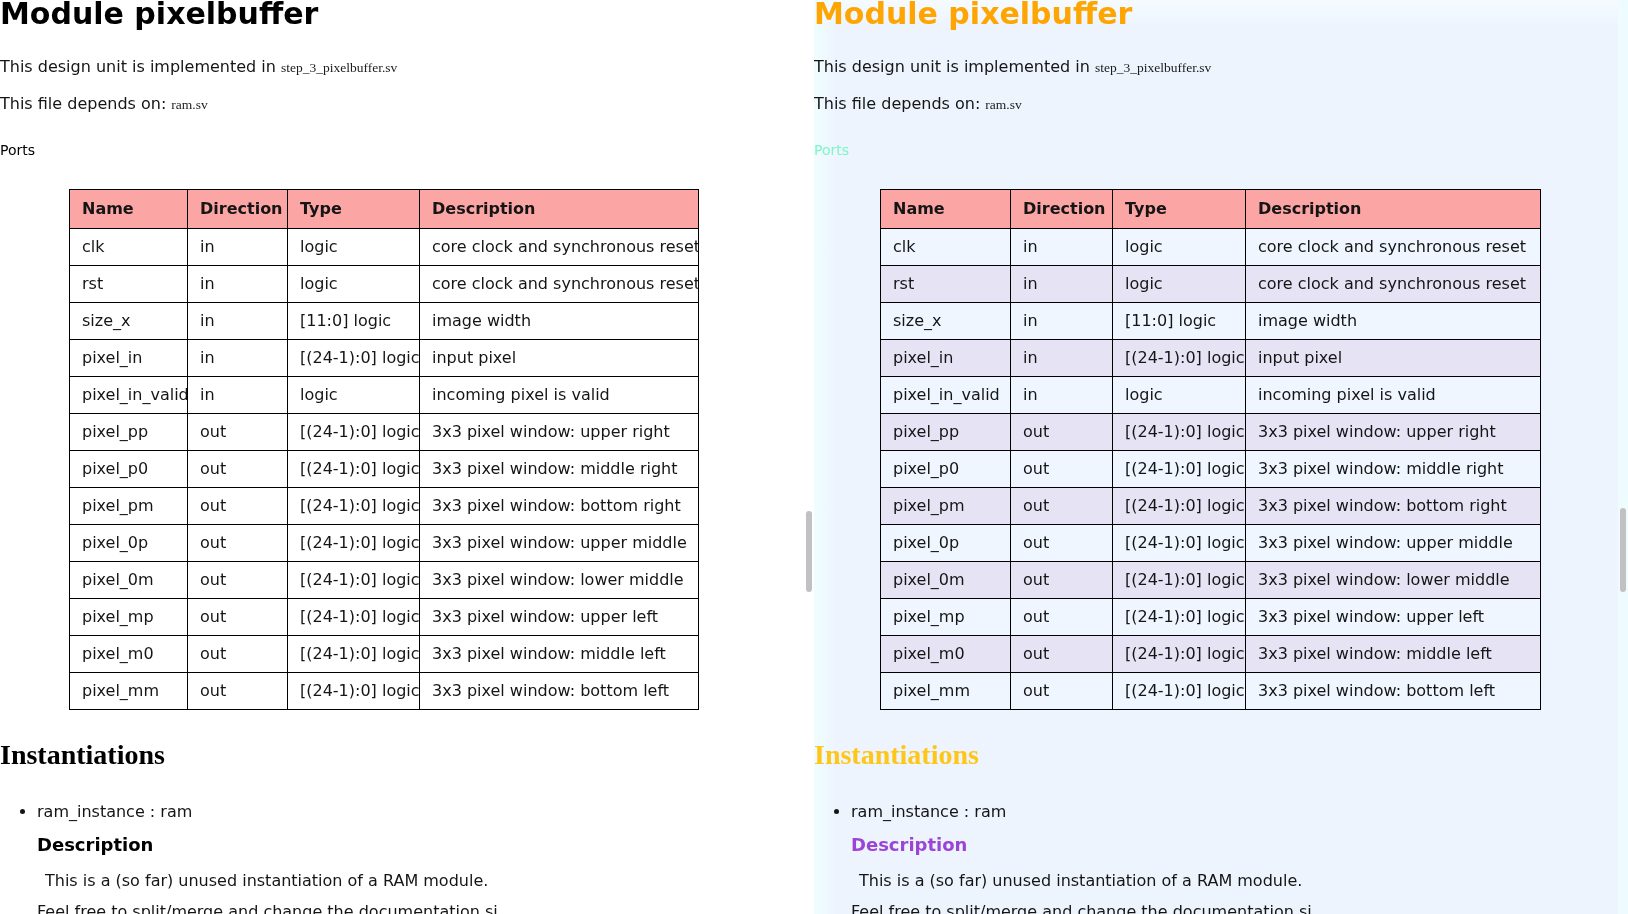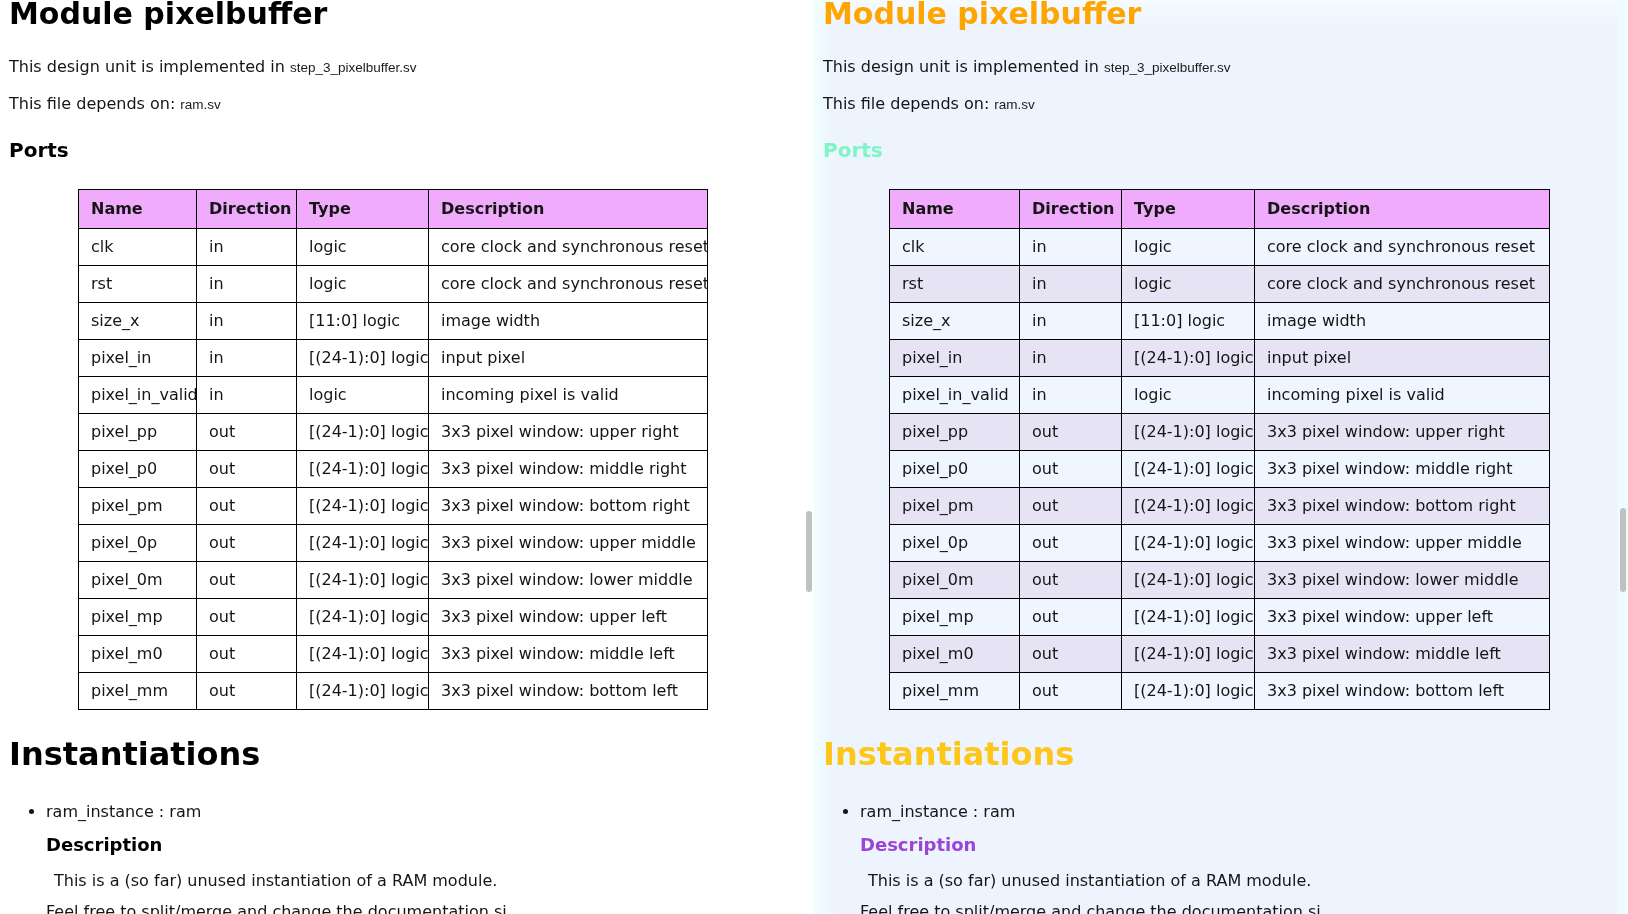--- a/index.html
+++ b/index.html
@@ -11,51 +11,51 @@
     display:flex;
   }
   .panel { position:relative; width:814px; height:914px; overflow:hidden; flex:0 0 auto; }
   .panel.left { background:#ffffff; }
   .panel.right {
     background-image:
       linear-gradient(90deg, rgba(240,254,255,0.95) 0px, rgba(240,254,255,0) 22px),
       linear-gradient(180deg, rgba(246,252,255,0.9) 0px, rgba(246,252,255,0) 26px),
       linear-gradient(#edf4fe,#edf4fe);
   }
-  .content { padding:0 8px 0 9px; height:914px; overflow:hidden; }
+  .content { padding:0 8px 0 0; height:914px; overflow:hidden; }
 
   h1.doc-title { font-size:30px; line-height:35px; font-weight:bold; margin:-4px 0 0 0; color:#000; }
   .right h1.doc-title { color:#ffa502; }
 
   p.p-impl { margin:25px 0 0 0; line-height:21px; }
   p.p-dep  { margin:13px 0 0 0; line-height:25px; }
   code.filename {
-    font-family:Liberation Sans, sans-serif;
+    font-family:Liberation Serif, serif;
     font-size:13.5px; color:#1b1b1b;margin-top:48px;
   }
 
-  h2.ports-heading { font-size:20px; line-height:26px; font-weight:bold; margin:20px 0 12px 0; color:#000; }
+  h2.ports-heading { font-size:14px; line-height:26px; font-weight:normal; margin:20px 0 12px 0; color:#000; }
   .right h2.ports-heading { color:#7df5c6; }
 
   table.ports-table { border-collapse:collapse; table-layout:fixed; margin:26px 0 0 69px; }
   .left  table.ports-table { width:629px; }
   .right table.ports-table { width:660px; margin-left:66px; }
   .ports-table th, .ports-table td {
     border:1px solid #000; text-align:left; font-size:16px; line-height:20px;
     padding:8px 12px; overflow:hidden; white-space:nowrap;
   }
-  .ports-table th { background:#f0abfc; padding:9px 12px; font-weight:bold; }
+  .ports-table th { background:#fca5a5; padding:9px 12px; font-weight:bold; }
   .left  .ports-table col.c1 { width:118px; } .left  .ports-table col.c2 { width:100px; }
   .left  .ports-table col.c3 { width:132px; } .left  .ports-table col.c4 { width:279px; }
   .right .ports-table col.c1 { width:130px; } .right .ports-table col.c2 { width:102px; }
   .right .ports-table col.c3 { width:133px; } .right .ports-table col.c4 { width:295px; }
   .right .ports-table tbody tr:nth-child(odd)  td { background:#eff6ff; }
   .right .ports-table tbody tr:nth-child(even) td { background:#e6e3f5; }
 
-  h2.inst-heading { font-size:32px; line-height:33px; font-weight:bold; margin:28px 0 0 0; color:#000; }
+  h2.inst-heading { font-size:28px; line-height:33px; font-weight:bold; margin:28px 0 0 0; color:#000;font-family:Liberation Serif, serif; }
   .right h2.inst-heading { color:#ffc61a; }
 
   ul.inst-list { margin:30px 0 0 0; padding:0 0 0 37px; }
   ul.inst-list > li { line-height:21px; }
   h3.desc-heading { font-size:18px; line-height:23px; font-weight:bold; margin:11px 0 0 0; color:#000; }
   .right h3.desc-heading { color:#9b45d6; }
   p.desc-text  { margin:14px 0 0 8px; line-height:21px; }
   p.desc-text2 { margin:10px 0 0 0; line-height:21px; }
 
   .scrollbar { position:absolute; top:0; right:0; width:10px; height:914px; }

